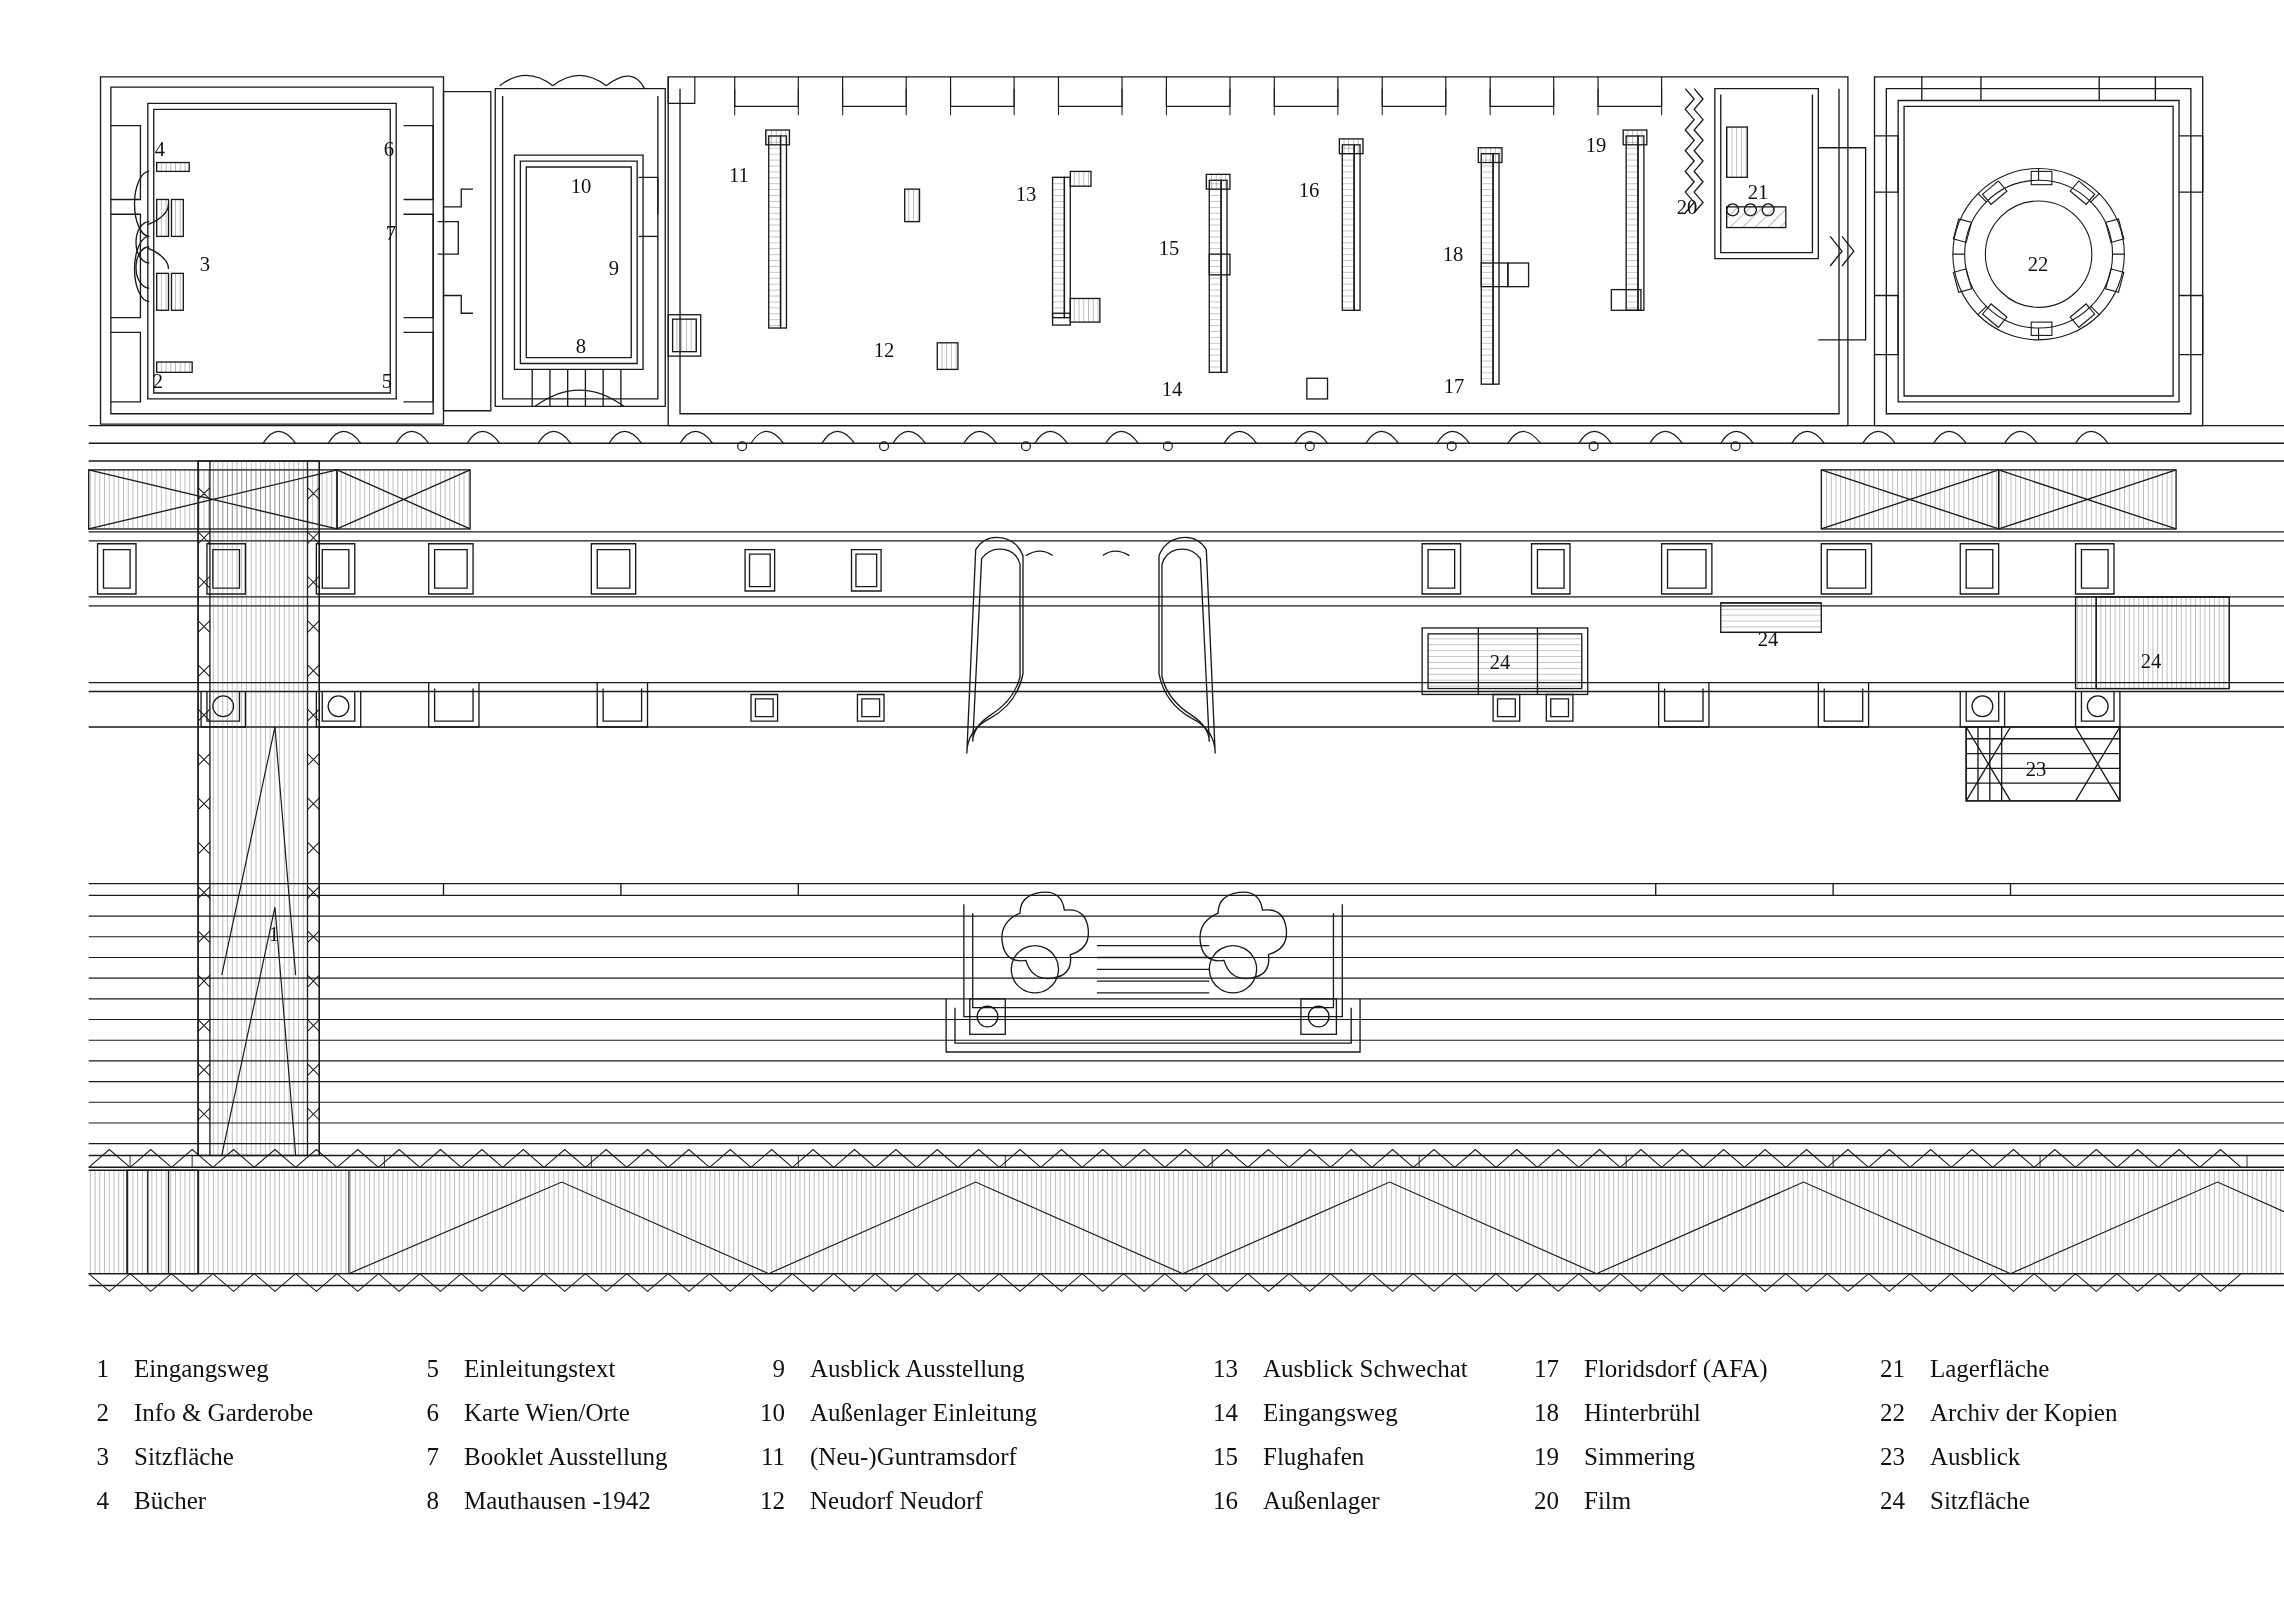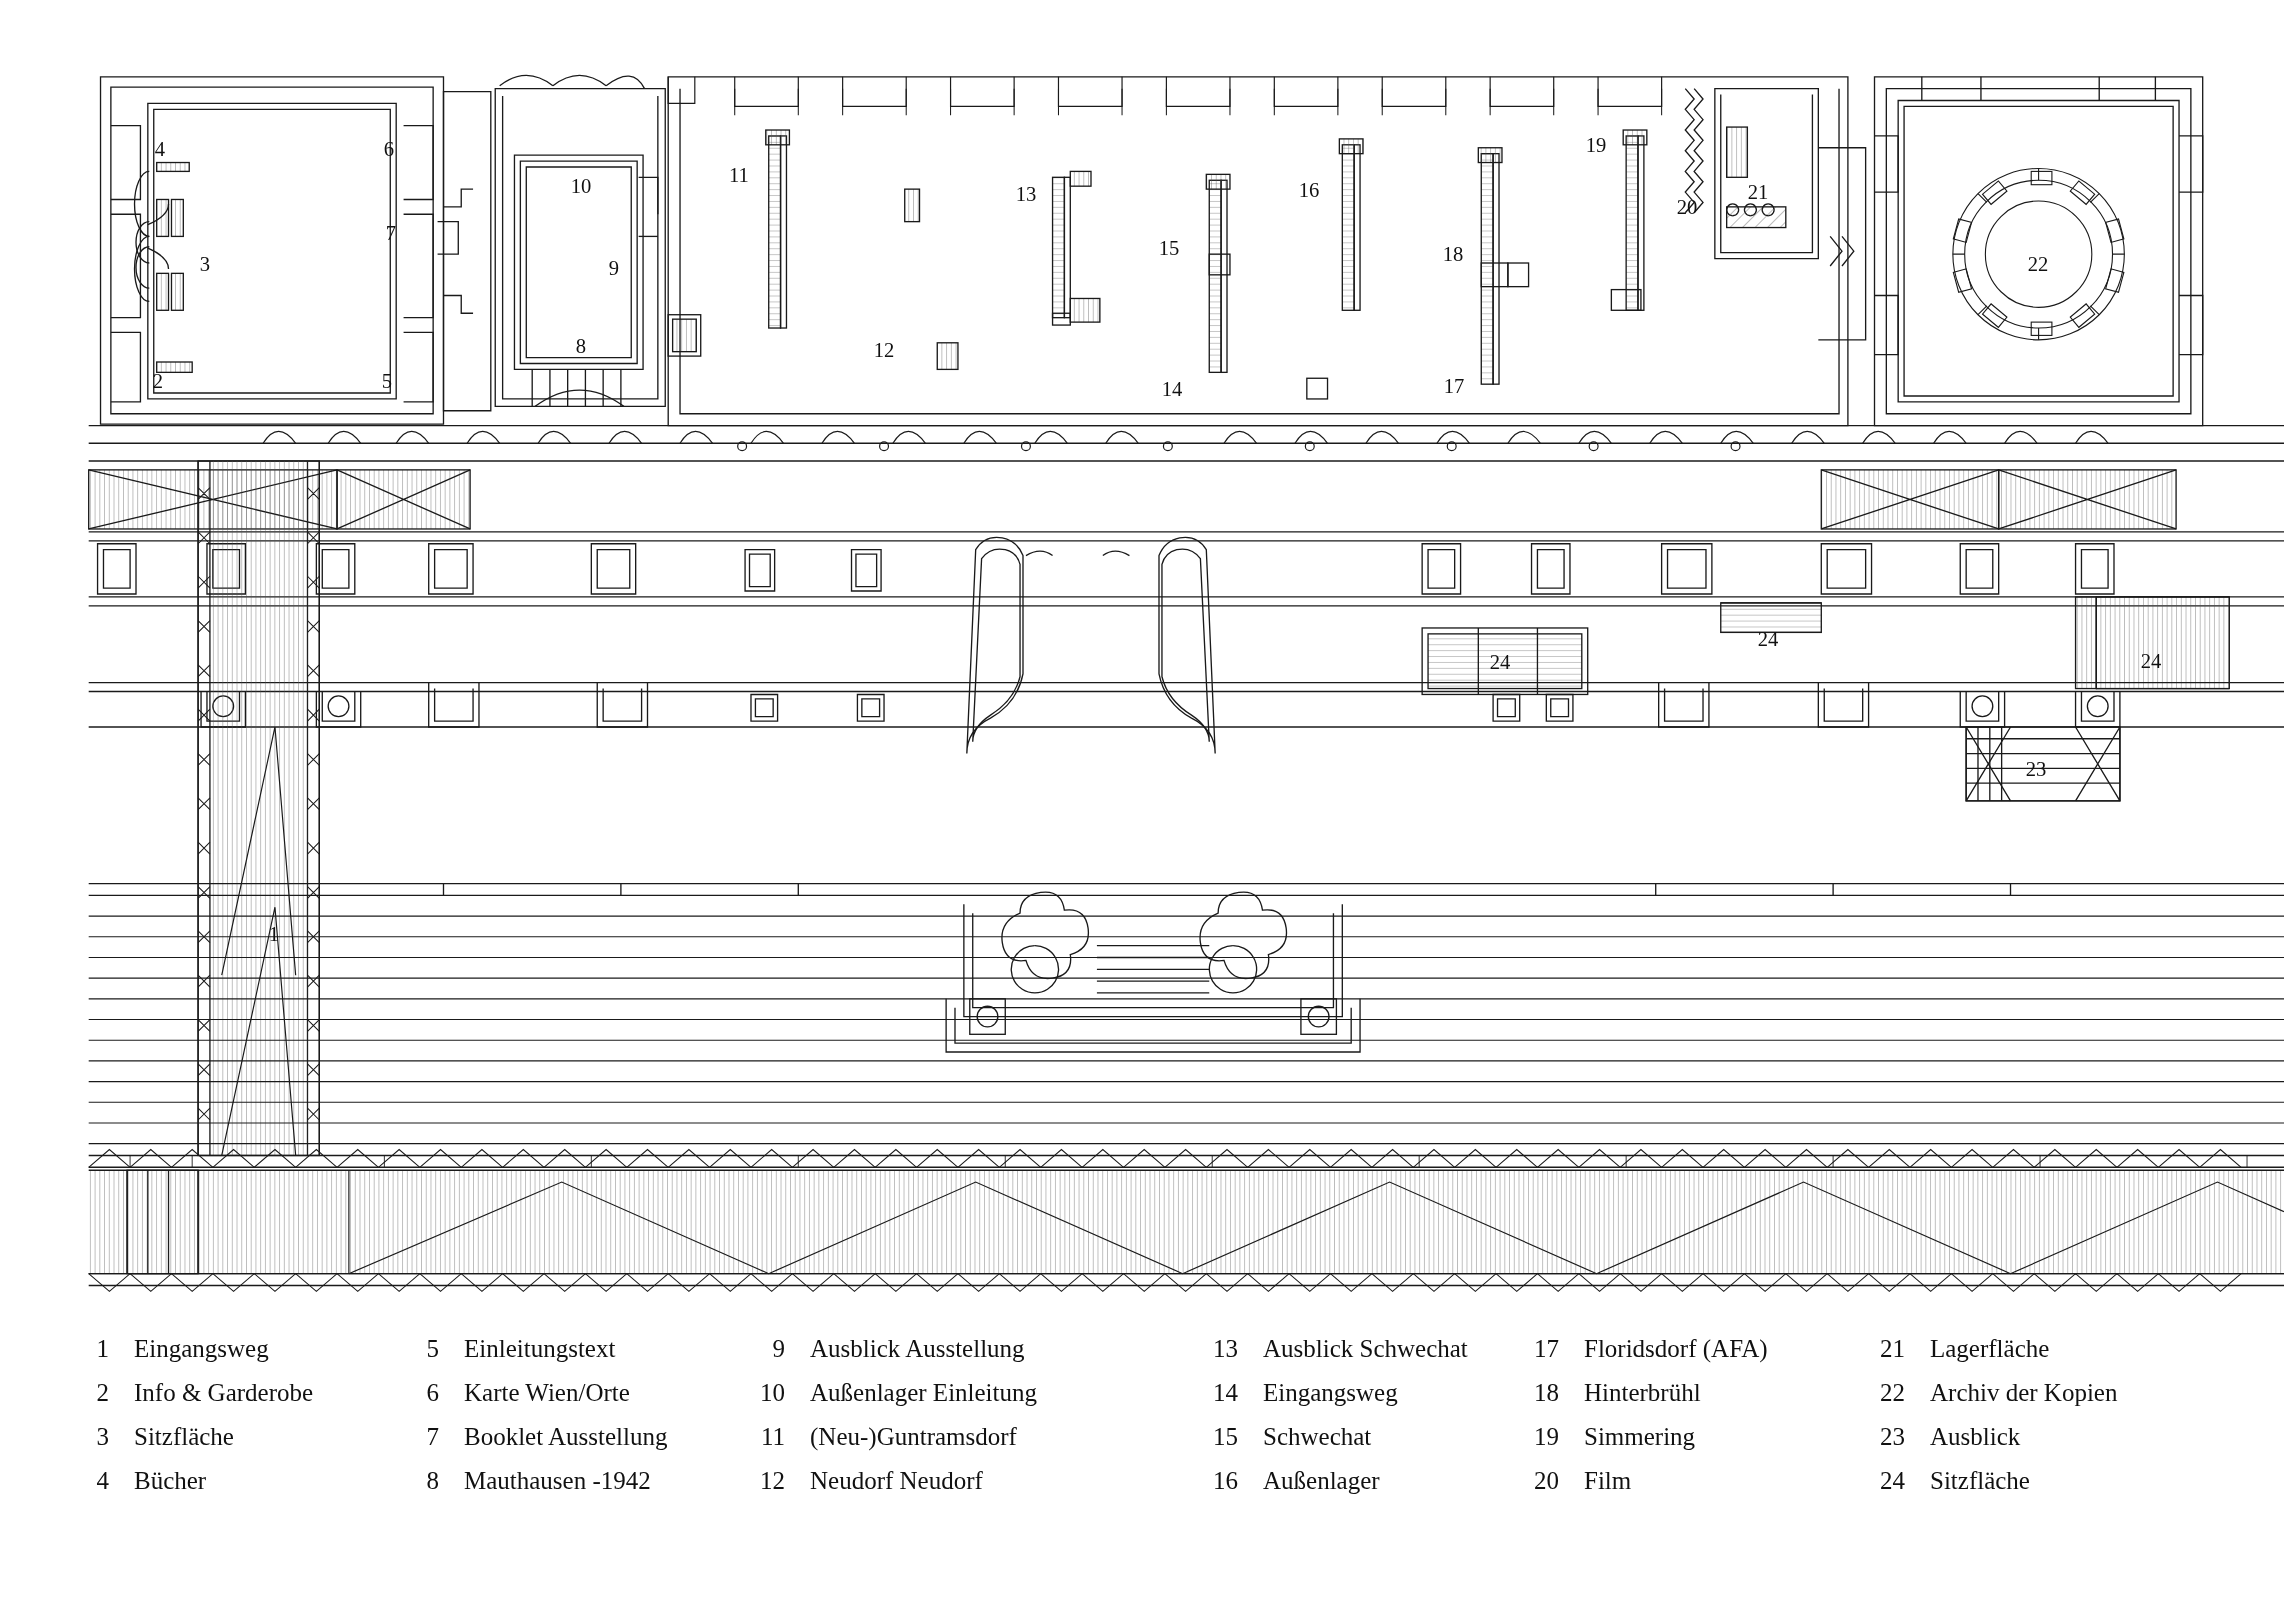--- a/index.html
+++ b/index.html
@@ -64,20 +64,21 @@
     font-size: 25px;
     font-family: "Liberation Serif", serif;
     color: #111111;
   }
   .legend-label {
     margin-left: 25px;
     font-size: 25px;
     font-family: "Liberation Serif", serif;
     color: #111111;
     white-space: nowrap;
+    margin-top: 20px;
   }
 
   
   .col-1 { left: 66px; }
   .col-2 { left: 396px; }
   .col-3 { left: 742px; }
   .col-4 { left: 1195px; }
   .col-5 { left: 1516px; }
   .col-6 { left: 1862px; }
 </style>
@@ -625,21 +626,21 @@
     <div class="legend-row">
       <span class="legend-num">13</span>
       <span class="legend-label">Ausblick Schwechat</span>
     </div>
     <div class="legend-row">
       <span class="legend-num">14</span>
       <span class="legend-label">Eingangsweg</span>
     </div>
     <div class="legend-row">
       <span class="legend-num">15</span>
-      <span class="legend-label">Schwechat</span>
+      <span class="legend-label">Flughafen</span>
     </div>
     <div class="legend-row">
       <span class="legend-num">16</span>
       <span class="legend-label">Außenlager</span>
     </div>
   </div>
 
   <div class="legend-col col-5">
     <div class="legend-row">
       <span class="legend-num">17</span>

